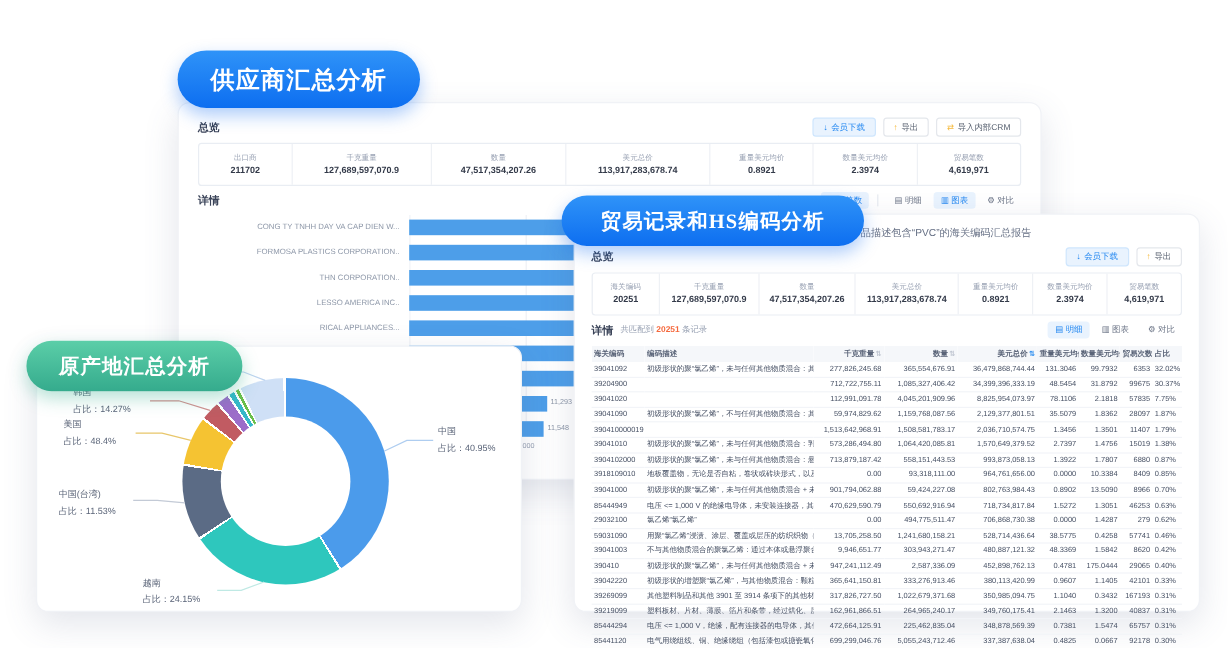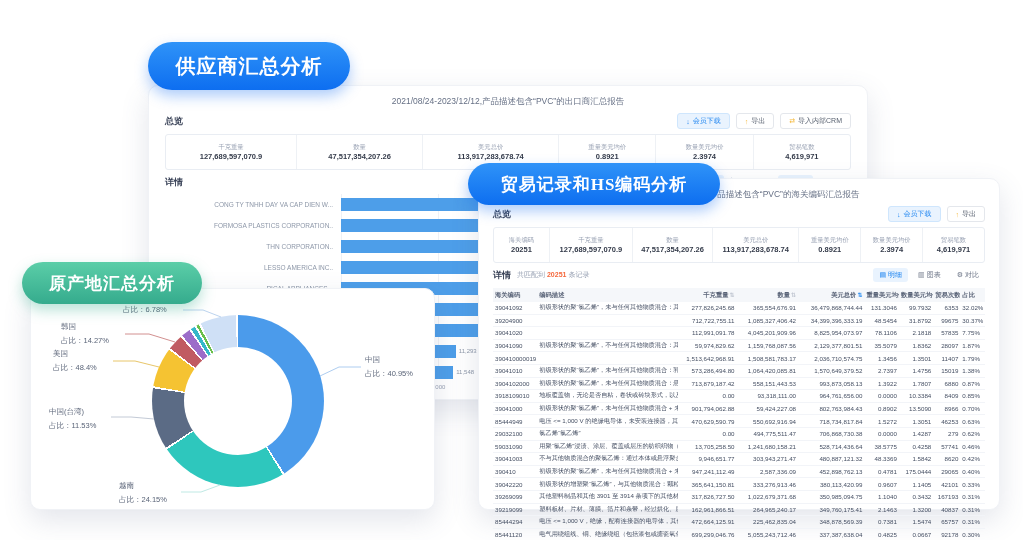--- a/index.html
+++ b/index.html
@@ -6,21 +6,21 @@
     font-family:"Liberation Sans","DejaVu Sans",sans-serif;-webkit-text-size-adjust:none;}
   .stage{position:relative;width:1023px;height:540px;}
   .panel{position:absolute;background:#fff;border:1px solid #f0f2f6;border-radius:10px;
     box-shadow:0 10px 28px rgba(80,95,130,.16);box-sizing:border-box;}
   .panel-supplier{left:148px;top:85px;width:720px;height:315px;z-index:1;padding:8px 16px;}
   .panel-trade{left:478px;top:178px;width:522px;height:332px;z-index:2;padding:8px 14px;}
   .panel-origin{left:30px;top:288px;width:405px;height:222px;z-index:3;}
   .badge{position:absolute;z-index:5;color:#fff;font-weight:bold;display:flex;align-items:center;justify-content:center;
     letter-spacing:1px;font-family:Liberation Serif, serif;}
   .badge-blue{background:linear-gradient(180deg,#2f93f8,#0d6ef0);box-shadow:0 6px 14px rgba(20,110,240,.35);}
-  .badge-green{background:linear-gradient(180deg,#5bcea8,#35ab8d);box-shadow:0 6px 14px rgba(53,171,141,.35);}
+  .badge-green{background:linear-gradient(180deg,#5bcea8,#35ab8d);box-shadow:0 6px 14px rgba(53,171,141,.35);margin-top:22px;}
   .badge-supplier{left:148px;top:42px;width:202px;height:48px;border-radius:26px;font-size:20px;}
   .badge-trade{left:468px;top:163px;width:252px;height:42px;border-radius:22px;font-size:17px;}
   .badge-origin{left:22px;top:262px;width:180px;height:42px;border-radius:22px;font-size:17px;}
 
   .p-title{text-align:center;font-size:8.5px;color:#667085;height:15px;line-height:15px;white-space:nowrap;overflow:hidden;}
   .p-head{display:flex;justify-content:space-between;align-items:center;height:24px;}
   .sec-label{font-size:9px;color:#3a4358;font-weight:bold;}
   .btns{display:flex;gap:6px;}
   .btn{display:flex;align-items:center;gap:3px;height:16px;padding:0 8px;border-radius:3px;font-size:7px;
     border:1px solid #e4e7ec;background:#fff;color:#57606f;cursor:pointer;}
@@ -67,39 +67,42 @@
   .o-label .o-name{color:#5a6478;}
   .o-label .o-pct{color:#5a6478;text-align:right;}
   .leader{position:absolute;left:0;top:0;pointer-events:none;}
 </style>
 </head>
 <body>
 
 <div class="stage">
 
   <div class="panel panel-supplier">
-    <div class="p-title">2021/08/24-2023/12/12,产品描述包含“PVC”的出口商汇总报告</div>
     <div class="p-head">
       <span class="sec-label">总览</span>
       <div class="btns">
         <button class="btn btn-blue">
           <span class="bi">↓</span>
           <span>会员下载</span>
         </button>
         <button class="btn">
           <span class="bi">↑</span>
           <span>导出</span>
         </button>
         <button class="btn">
           <span class="bi">⇄</span>
           <span>导入内部CRM</span>
         </button>
       </div>
     </div>
     <div class="stats" id="sup-stats">
+        <div class="stat" style="flex: 0.9 1 0%;">
+          <span class="sl">出口商</span>
+          <span class="sv">211702</span>
+        </div>
         <div class="stat" style="flex: 1.35 1 0%;">
           <span class="sl">千克重量</span>
           <span class="sv">127,689,597,070.9</span>
         </div>
         <div class="stat" style="flex: 1.3 1 0%;">
           <span class="sl">数量</span>
           <span class="sv">47,517,354,207.26</span>
         </div>
         <div class="stat" style="flex: 1.4 1 0%;">
           <span class="sl">美元总价</span>

